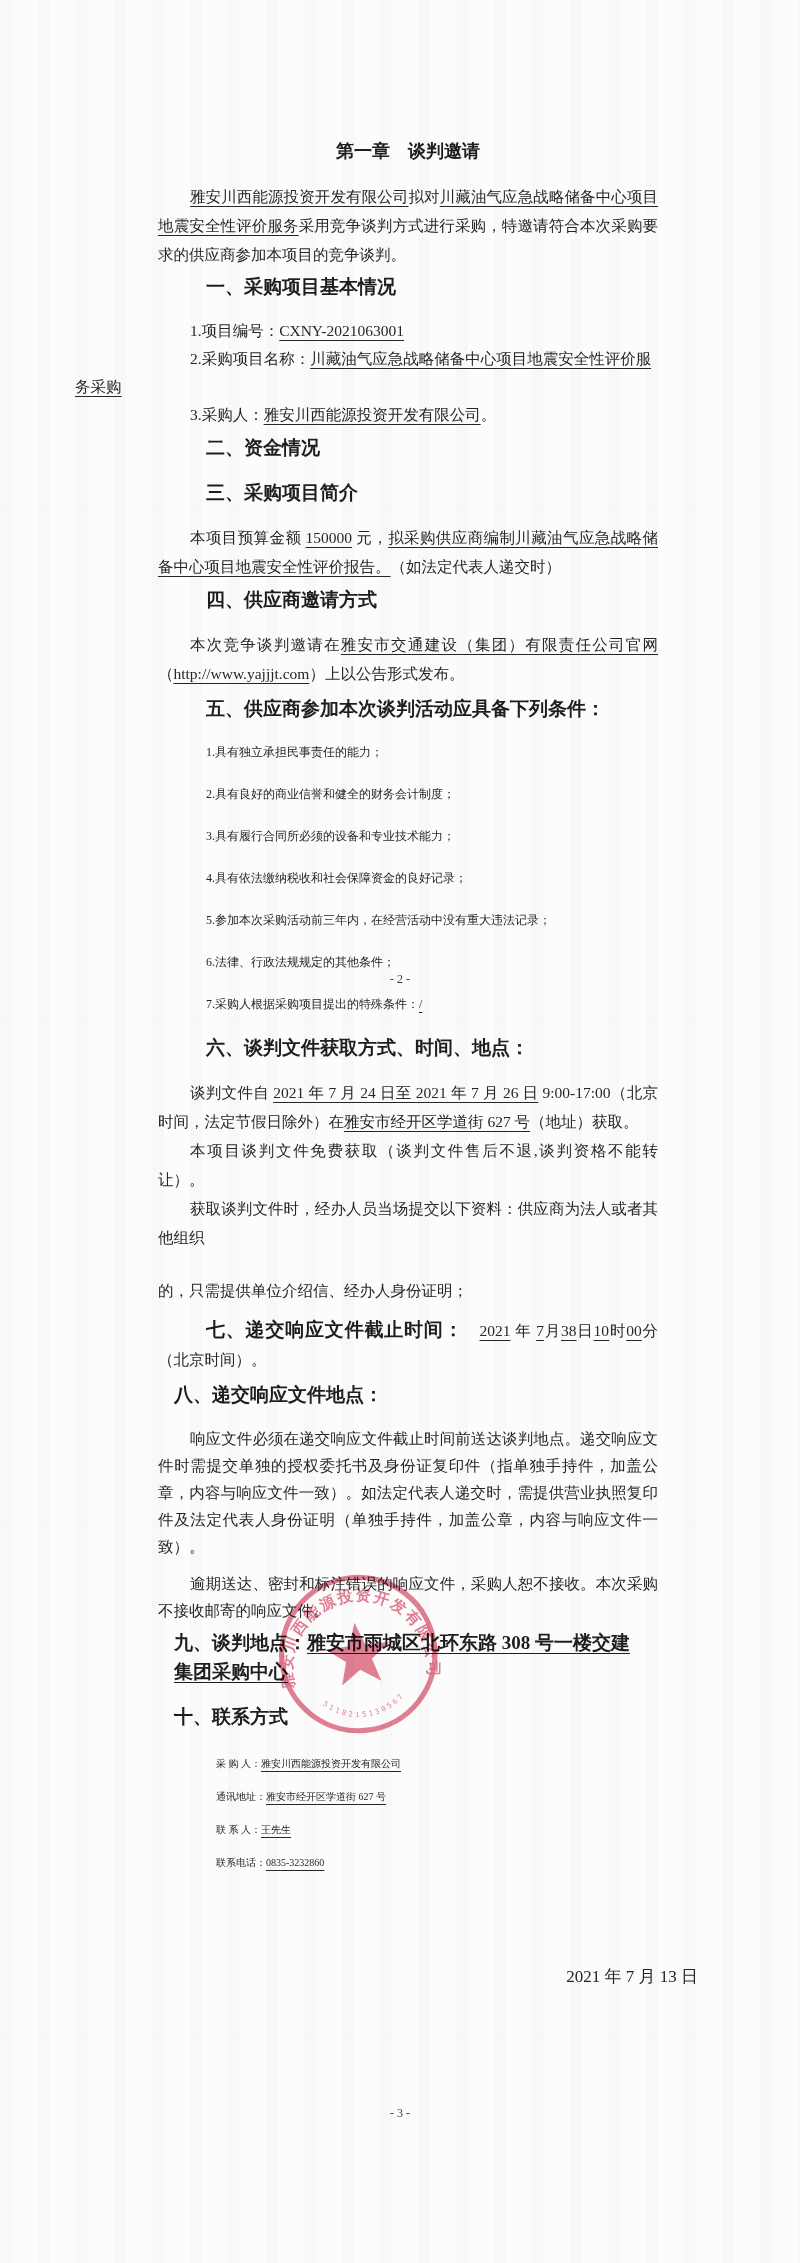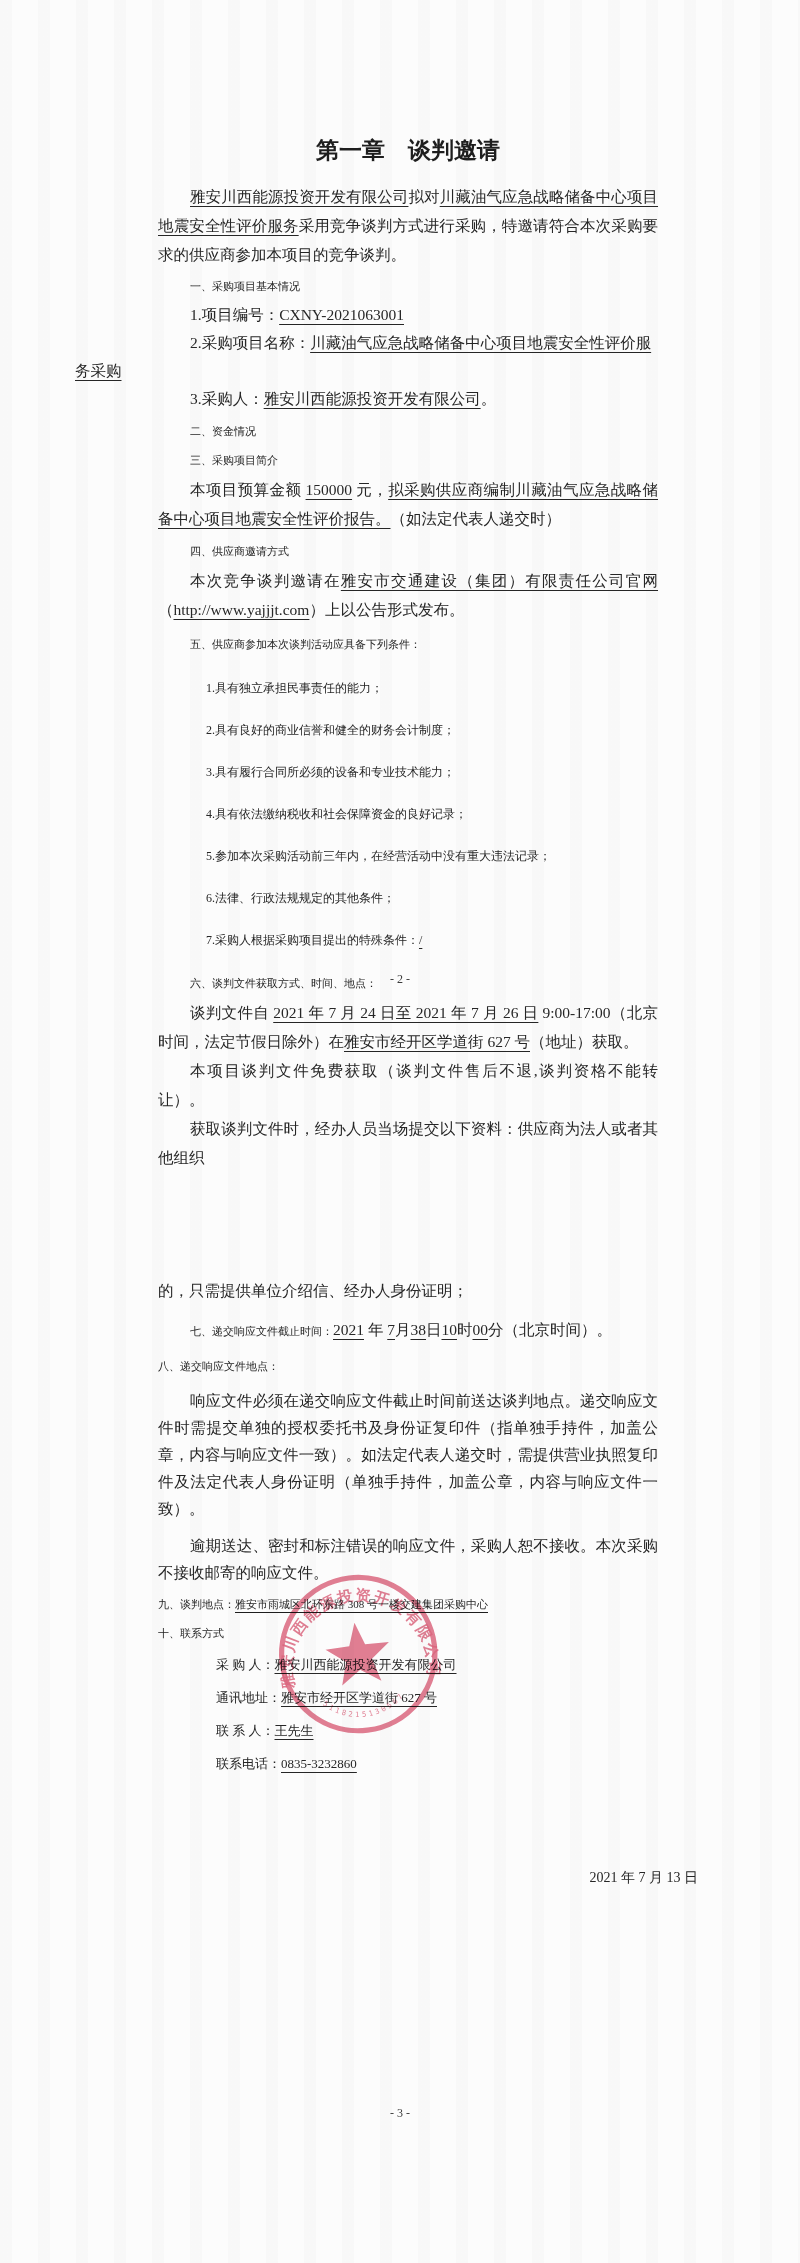--- a/index.html
+++ b/index.html
@@ -7,31 +7,31 @@
   .canvas{
     position:relative;width:800px;height:2263px;margin:0 auto;
     background:#fcfcfc;
     background-image:repeating-linear-gradient(90deg, rgba(0,0,0,0.015) 0 12px, rgba(0,0,0,0) 12px 38px);
     font-family:"Liberation Serif","DejaVu Serif",serif;
     color:#262626;overflow:hidden;
   }
   .content{position:absolute;left:158px;width:500px;}
   .p1{top:136px;}
   .p2{top:1276px;}
-  .doc-title{font-size:23px;font-weight:bold;text-align:center;line-height:30px;margin:0;color:#1e1e1e;}
+  .doc-title{font-size:18px;font-weight:bold;text-align:center;line-height:30px;margin:0;color:#1e1e1e;}
   .para{font-size:15.5px;line-height:29px;margin:0;text-align:justify;}
   .indent{text-indent:32px;}
-  .h{font-size:11px;font-weight:normal;line-height:29px;margin:0;text-indent:32px;color:#1e1e1e;}
+  .h{font-size:19px;font-weight:bold;line-height:29px;margin:16px;text-indent:32px;color:#1e1e1e;}
   .li{font-size:15.5px;line-height:28px;margin:0;text-indent:32px;}
   .li26{font-size:12px;line-height:26px;margin:16px;text-indent:32px;}
   .hang{margin-left:-83px;text-indent:115px;}
   .u{text-decoration:underline;text-underline-offset:4px;text-decoration-thickness:1px;}
   .mt3{margin-top:3px;}.mt4{margin-top:4px;}.mt6{margin-top:6px;}.mt10{margin-top:10px;}.mt16{margin-top:16px;}
-  .contact-row{font-size:13px;line-height:33px;margin:0 0 0 58px;}
-  .date-line{font-size:14px;line-height:28px;margin-top:84px;width:540px;text-align:right;}
+  .contact-row{font-size:10px;line-height:33px;margin:0 0 0 58px;}
+  .date-line{font-size:17px;line-height:28px;margin-top:84px;width:540px;text-align:right;}
   .page-num{position:absolute;left:0;right:0;text-align:center;font-size:12px;color:#3a3a3a;}
   .pn1{top:960px;}
   .pn2{top:2094px;}
   .stamp{
     position:absolute;left:274px;top:1566px;width:168px;height:172px;
     transform:rotate(-7deg);mix-blend-mode:multiply;opacity:.88;
     pointer-events:none;
   }
 </style>
 </head>

